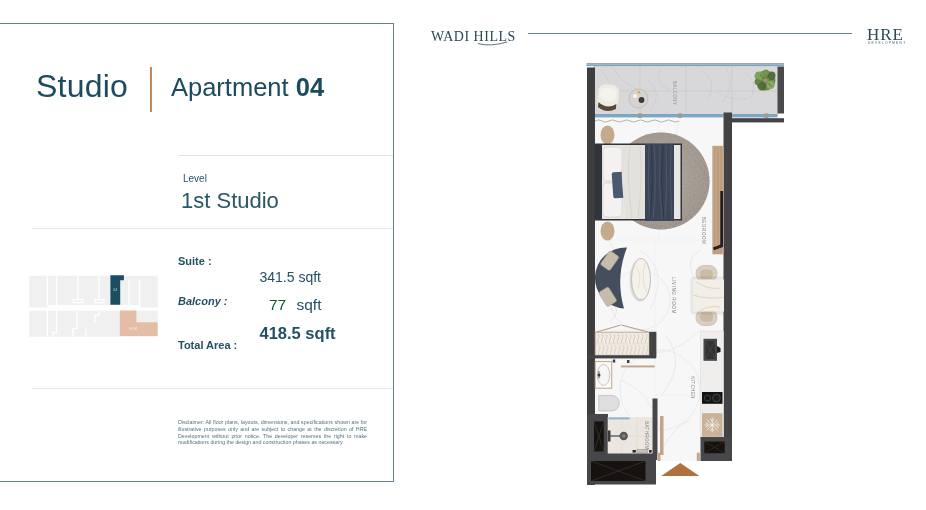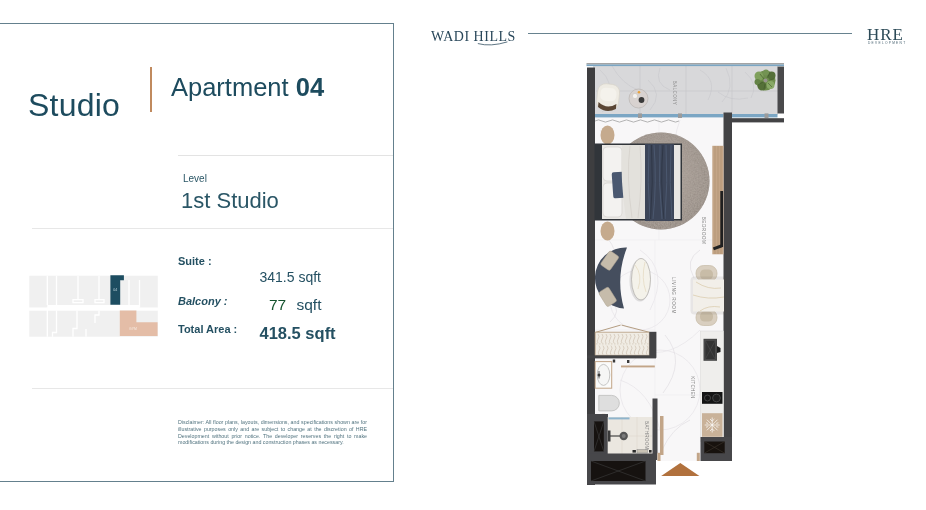--- a/index.html
+++ b/index.html
@@ -5,21 +5,21 @@
   html,body{margin:0;padding:0;}
   body{width:926px;height:510px;background:#ffffff;font-family:"Liberation Sans",sans-serif;position:relative;overflow:hidden;}
   .abs{position:absolute;}
   .teal{color:#245062;}
 </style>
 </head>
 <body>
 
 <div class="abs" style="left:-20px;top:22.8px;width:411.8px;height:457.5px;border:1.5px solid #64808d;background:#fff;"></div>
 
-<div class="abs teal" style="left:28px;top:68.4px;font-size:32px;letter-spacing:0.2px;color:#1d4b5e;margin-top:19px;">Studio</div>
+<div class="abs teal" style="left:36px;top:68.4px;font-size:32px;letter-spacing:0.2px;color:#1d4b5e;">Studio</div>
 
 <div class="abs" style="left:149.5px;top:67px;width:2px;height:45px;background:#c08a5e;"></div>
 
 <div class="abs" style="left:171px;top:72.5px;font-size:25.5px;color:#1d4b5e;">Apartment <b>04</b></div>
 
 <div class="abs" style="left:178px;top:155px;width:215px;height:1px;background:#e3e3e3;"></div>
 
 <div class="abs" style="left:183px;top:173px;font-size:10px;color:#2a5666;">Level</div>
 
 <div class="abs" style="left:181px;top:187.6px;font-size:22px;color:#2a5666;">1st Studio</div>
@@ -59,21 +59,21 @@
   <text x="100" y="57" font-size="3.4" fill="#f7ece4" font-family="Liberation Sans,sans-serif">GYM</text>
 </svg>
 
 <div class="abs" style="left:178px;top:255px;font-size:11px;font-weight:bold;color:#245062;">Suite :</div>
 <div class="abs" style="left:259.5px;top:269px;font-size:14px;color:#245062;">341.5 sqft</div>
 
 <div class="abs" style="left:178px;top:295.1px;font-size:11px;font-weight:bold;color:#245062;font-style:italic;">Balcony :</div>
 <div class="abs" style="left:269px;top:295.5px;font-size:15.5px;color:#14532d;">77</div>
 <div class="abs" style="left:296.5px;top:295.5px;font-size:15.5px;color:#245062;text-align:right;">sqft</div>
 
-<div class="abs" style="left:178px;top:323px;font-size:11px;font-weight:bold;color:#245062;">Total Area :</div>
+<div class="abs" style="left:178px;top:339px;font-size:11px;font-weight:bold;color:#245062;">Total Area :</div>
 <div class="abs" style="left:259.5px;top:324.3px;font-size:16.5px;font-weight:bold;color:#245062;text-align:right;">418.5 sqft</div>
 
 <div class="abs" style="left:32px;top:388px;width:361px;height:1px;background:#e7e7e7;"></div>
 
 <div class="abs" style="left:178px;top:419px;width:189px;font-size:5.3px;line-height:6.8px;color:#51737f;text-align:justify;">Disclaimer: All floor plans, layouts, dimensions, and specifications shown are for illustrative purposes only and are subject to change at the discretion of HRE Development without prior notice. The developer reserves the right to make modifications during the design and construction phases as necessary.</div>
 
 <div class="abs" style="left:431px;top:26.5px;font-family:'Liberation Serif',serif;font-size:15.5px;letter-spacing:0.6px;color:#29475a;transform:scaleX(0.9);transform-origin:0 0;">WADI HILLS</div>
 
 <svg class="abs" style="left:477px;top:39.5px;" width="38" height="8" viewBox="0 0 45 8">
   <path d="M1,3.5 Q16,7.5 36,1.5" stroke="#29475a" stroke-width="0.9" fill="none"></path>

